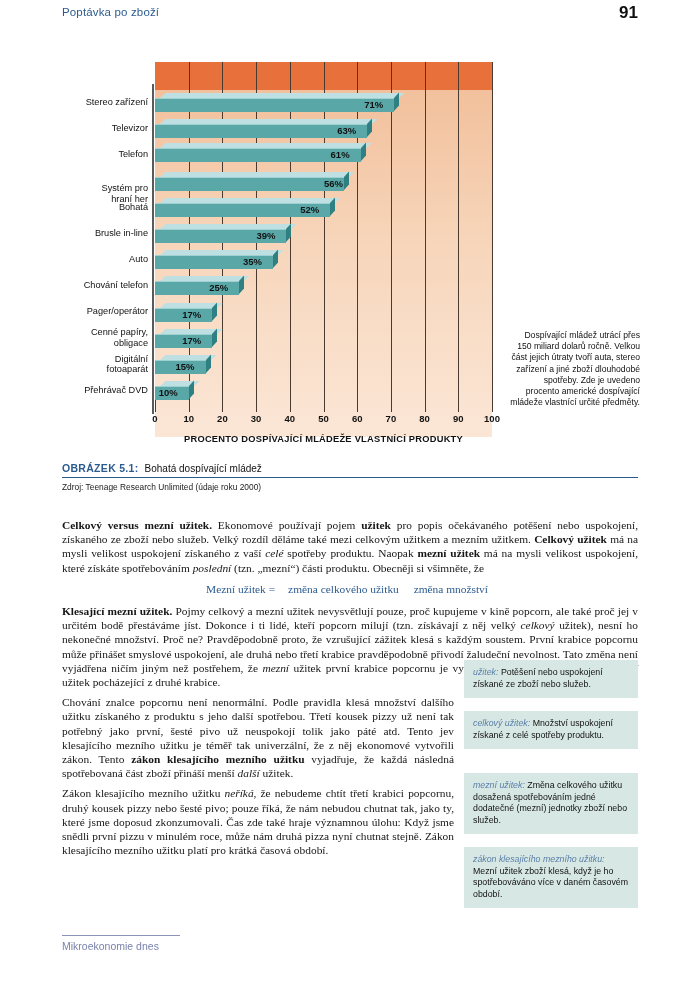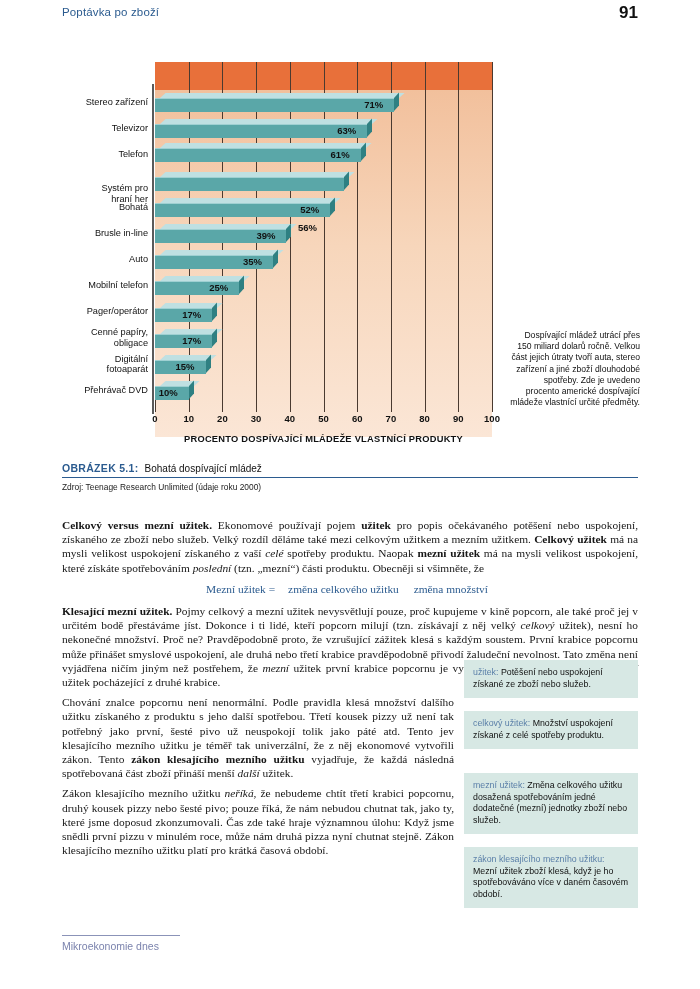--- a/index.html
+++ b/index.html
@@ -301,20 +301,21 @@
     background: #d7e8e4;
     padding: 7px 9px 8px 9px;
     box-sizing: border-box;
     font-family: "Liberation Sans", sans-serif;
     font-size: 8.8px;
     line-height: 11.6px;
     color: #111;
   }
   .gloss .g-term {
     color: #5a7fa8;
+    font-style: italic;
   }
   #gloss-0 { top: 660px; }
   #gloss-1 { top: 711px; }
   #gloss-2 { top: 773px; }
   #gloss-3 { top: 847px; }
 
   
   #footer {
     position: absolute;
     left: 62px;
@@ -360,21 +361,21 @@
         <div class="gl" style="left: 337px;"></div>
       </div>
     <div id="cat-labels">
         <div class="cat-label" style="top: 6.75px;">Stereo zařízení</div>
         <div class="cat-label" style="top: 32.95px;">Televizor</div>
         <div class="cat-label" style="top: 59.15px;">Telefon</div>
         <div class="cat-label" style="top: 93px;">Systém pro<br>hraní her</div>
         <div class="cat-label" style="top: 111.55px;">Bohatá</div>
         <div class="cat-label" style="top: 137.75px;">Brusle in-line</div>
         <div class="cat-label" style="top: 163.95px;">Auto</div>
-        <div class="cat-label" style="top: 190.15px;">Mobilní telefon</div>
+        <div class="cat-label" style="top: 190.15px;">Chování telefon</div>
         <div class="cat-label" style="top: 216.35px;">Pager/operátor</div>
         <div class="cat-label" style="top: 237.3px;">Cenné papíry,<br>obligace</div>
         <div class="cat-label" style="top: 263.5px;">Digitální<br>fotoaparát</div>
         <div class="cat-label" style="top: 294.95px;">Přehrávač DVD</div>
       </div>
     <div id="bars">
         <div class="bar-group" style="top: 3px; width: 244.27px; height: 19px;">
           <div class="bar-top" style="width: 239.27px; margin-left: 5px;"></div>
           <div class="bar-face" style="width: 239.27px;"></div>
           <div class="bar-side" style="left: 239.27px;"></div>
@@ -389,21 +390,21 @@
         <div class="bar-group" style="top: 53px; width: 210.57px; height: 14px;">
           <div class="bar-top" style="width: 205.57px; margin-left: 5px;"></div>
           <div class="bar-face" style="width: 205.57px;"></div>
           <div class="bar-side" style="left: 205.57px;"></div>
           <div class="bar-value" style="left: 175.57px;">61%</div>
         </div>
         <div class="bar-group" style="top: 81.6px; width: 193.72px; height: 19px;">
           <div class="bar-top" style="width: 188.72px; margin-left: 5px;"></div>
           <div class="bar-face" style="width: 188.72px;"></div>
           <div class="bar-side" style="left: 188.72px;"></div>
-          <div class="bar-value" style="left: 143px; margin-top: 44px;">56%</div>
+          <div class="bar-value" style="left: 169px;">56%</div>
         </div>
         <div class="bar-group" style="top: 107.8px; width: 180.24px; height: 19px;">
           <div class="bar-top" style="width: 175.24px; margin-left: 5px;"></div>
           <div class="bar-face" style="width: 175.24px;"></div>
           <div class="bar-side" style="left: 175.24px;"></div>
           <div class="bar-value" style="left: 145.24px;">52%</div>
         </div>
         <div class="bar-group" style="top: 134px; width: 136.43px; height: 19px;">
           <div class="bar-top" style="width: 131.43px; margin-left: 5px;"></div>
           <div class="bar-face" style="width: 131.43px;"></div>

